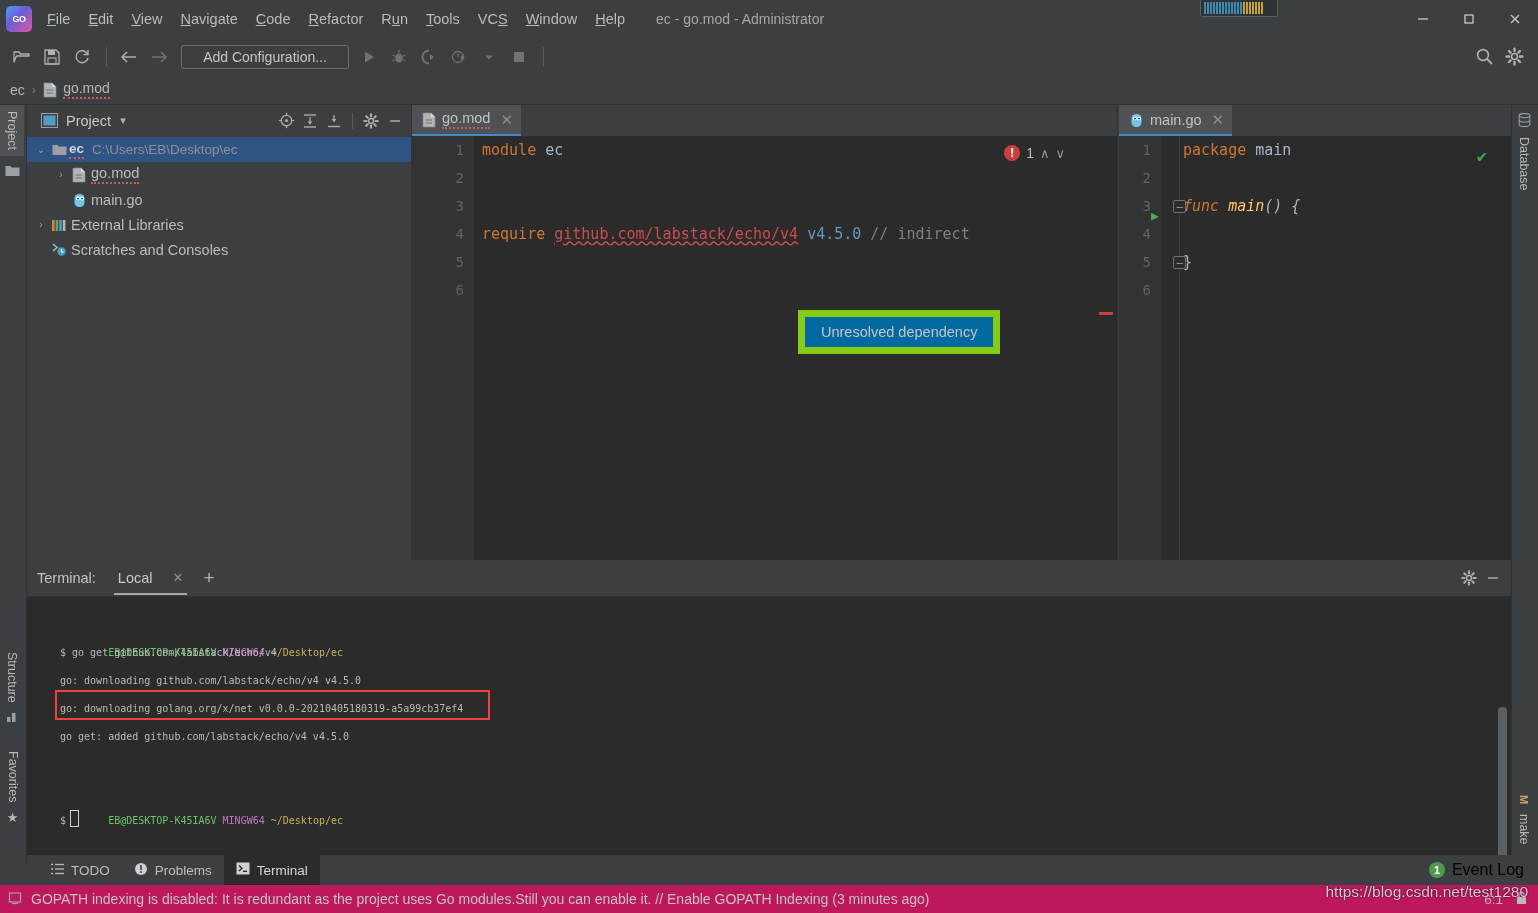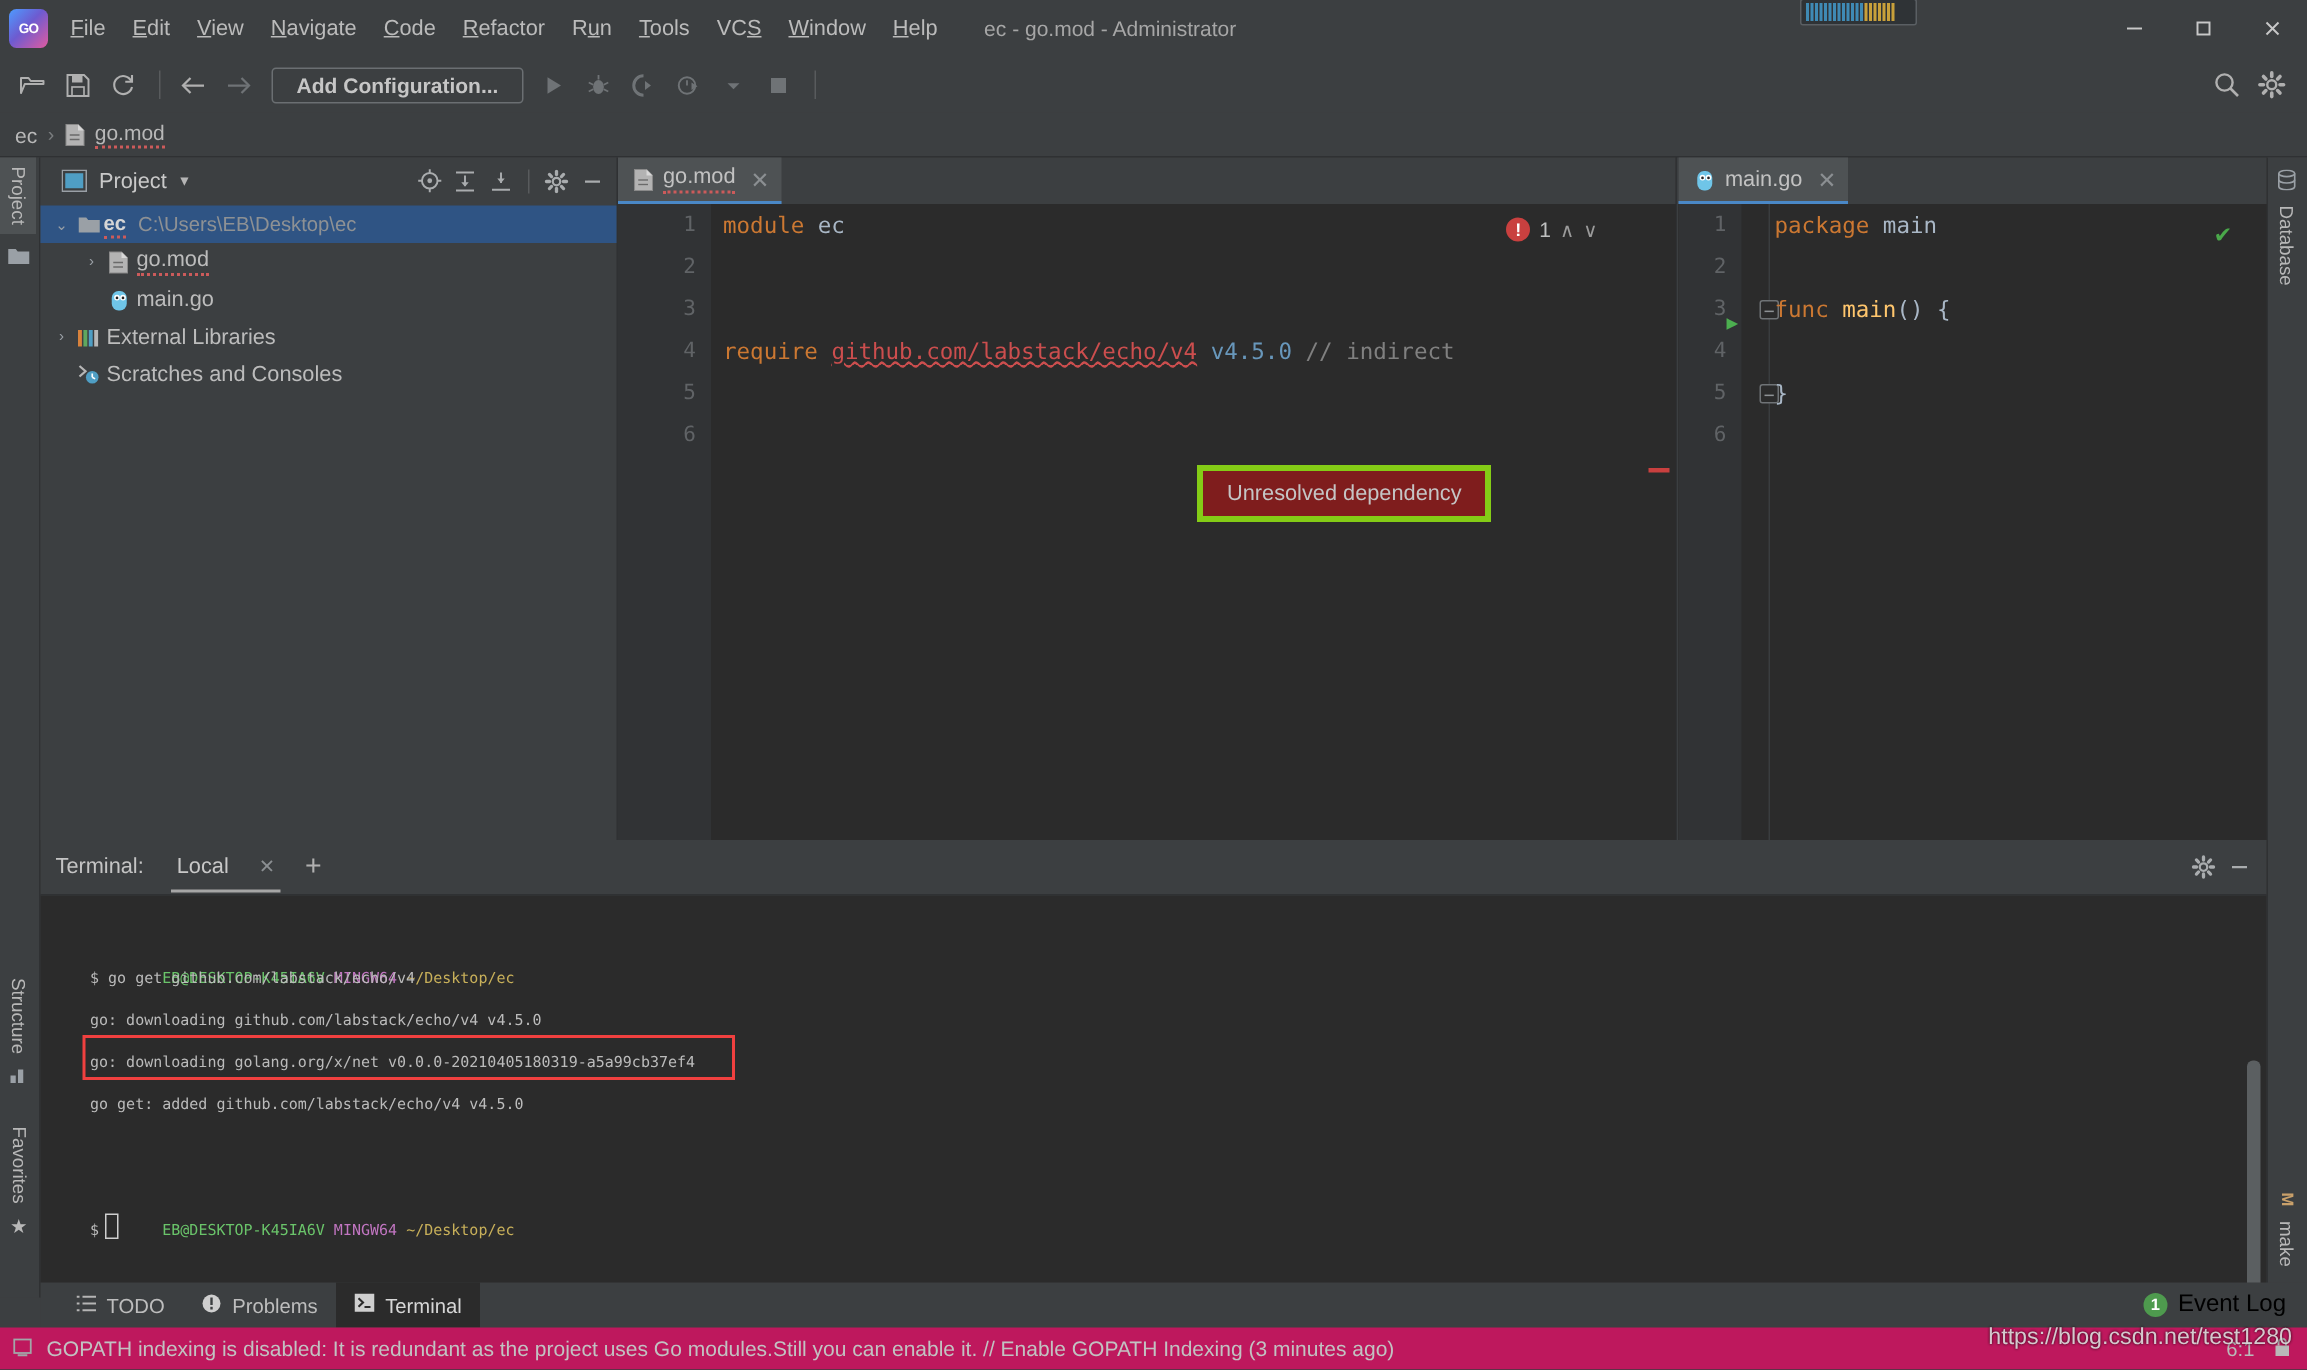--- a/index.html
+++ b/index.html
@@ -56,21 +56,21 @@
   }
   .tb-icon {
     width: 28px; height: 28px; display: flex; align-items: center; justify-content: center;
     color: #b0b0b0; margin-right: 2px; border-radius: 3px;
   }
   .tb-icon.dim { color: #6f7376; }
   .tb-sep { width: 1px; height: 19px; background: #585b5d; margin: 0 8px; }
   .run-config {
     height: 24px; min-width: 168px; border: 1px solid #6b6f72; border-radius: 3px;
     color: #c6c6c6; font-size: 14px; display: flex; align-items: center;
-    justify-content: center; padding: 0 10px; margin: 0 6px; font-weight: bold;
+    justify-content: center; padding: 0 10px; margin: 0 6px;
   }
   .tb-right { position: absolute; right: 8px; display: flex; align-items: center; }
 
   
   .breadcrumb {
     position: absolute; top: 75px; left: 0; width: 1538px; height: 30px;
     background: #3c3f41; display: flex; align-items: center; padding-left: 10px;
     border-bottom: 1px solid #2f3133;
   }
   .bc-item { color: #b8b8b8; font-size: 14px; display: flex; align-items: center; }
@@ -176,22 +176,22 @@
   }
   .ed-right .fold-bar { left: 60px; }
   .run-arrow { position: absolute; left: 32px; top: 72px; color: #4caf50; font-size: 13px; }
   .fold-icon {
     position: absolute; left: 54px; color: #8d9194; font-size: 12px;
     width: 13px; height: 13px; border: 1px solid #6f7376; border-radius: 2px;
     display: flex; align-items: center; justify-content: center; background: #2b2b2b;
   }
   .scroll-mark { position: absolute; right: 4px; top: 176px; width: 14px; height: 3px; background: #c9403f; }
   .tooltip-callout {
-    position: absolute; left: 386px; top: 174px; background: #7f1d1d;
-    border: 4px solid #84cc16; padding: 7px 16px; color: #c5c5c5; font-size: 14.5px;
+    position: absolute; left: 386px; top: 174px; background: #0369a1;
+    border: 7px solid #84cc16; padding: 7px 16px; color: #c5c5c5; font-size: 14.5px;
     font-family: "Liberation Sans", sans-serif; z-index: 5;
   }
 
   
   .terminal {
     position: absolute; top: 560px; left: 27px; right: 27px; height: 305px;
     background: #2b2b2b;
   }
   .term-header {
     height: 37px; background: #3c3f41; display: flex; align-items: center;
@@ -671,21 +671,21 @@
           <div class="gline">5</div>
           <div class="gline">6</div>
         </div>
         <div class="fold-bar"></div>
         <div class="run-arrow">▶</div>
         <div class="fold-icon" style="top:64px;">−</div>
         <div class="fold-icon" style="top:120px;">−</div>
         <div class="code-lines">
           <div class="cline" style="padding-left:22px;"><span class="k-kw">package</span><span class="k-plain"> main</span></div>
           <div class="cline"></div>
-          <div class="cline" style="padding-left:22px;"><span class="k-kw">func</span><span class="k-plain"> </span><span class="k-fn">main</span><span class="k-plain">() {</span></div>
+          <div class="cline" style="padding-left:22px;font-style:italic;"><span class="k-kw">func</span><span class="k-plain"> </span><span class="k-fn">main</span><span class="k-plain">() {</span></div>
           <div class="cline"></div>
           <div class="cline" style="padding-left:22px;"><span class="k-plain">}</span></div>
           <div class="cline"></div>
         </div>
         <div class="ok-check">✔</div>
       </div>
     </div>
   </div>
 
   <div class="terminal">

